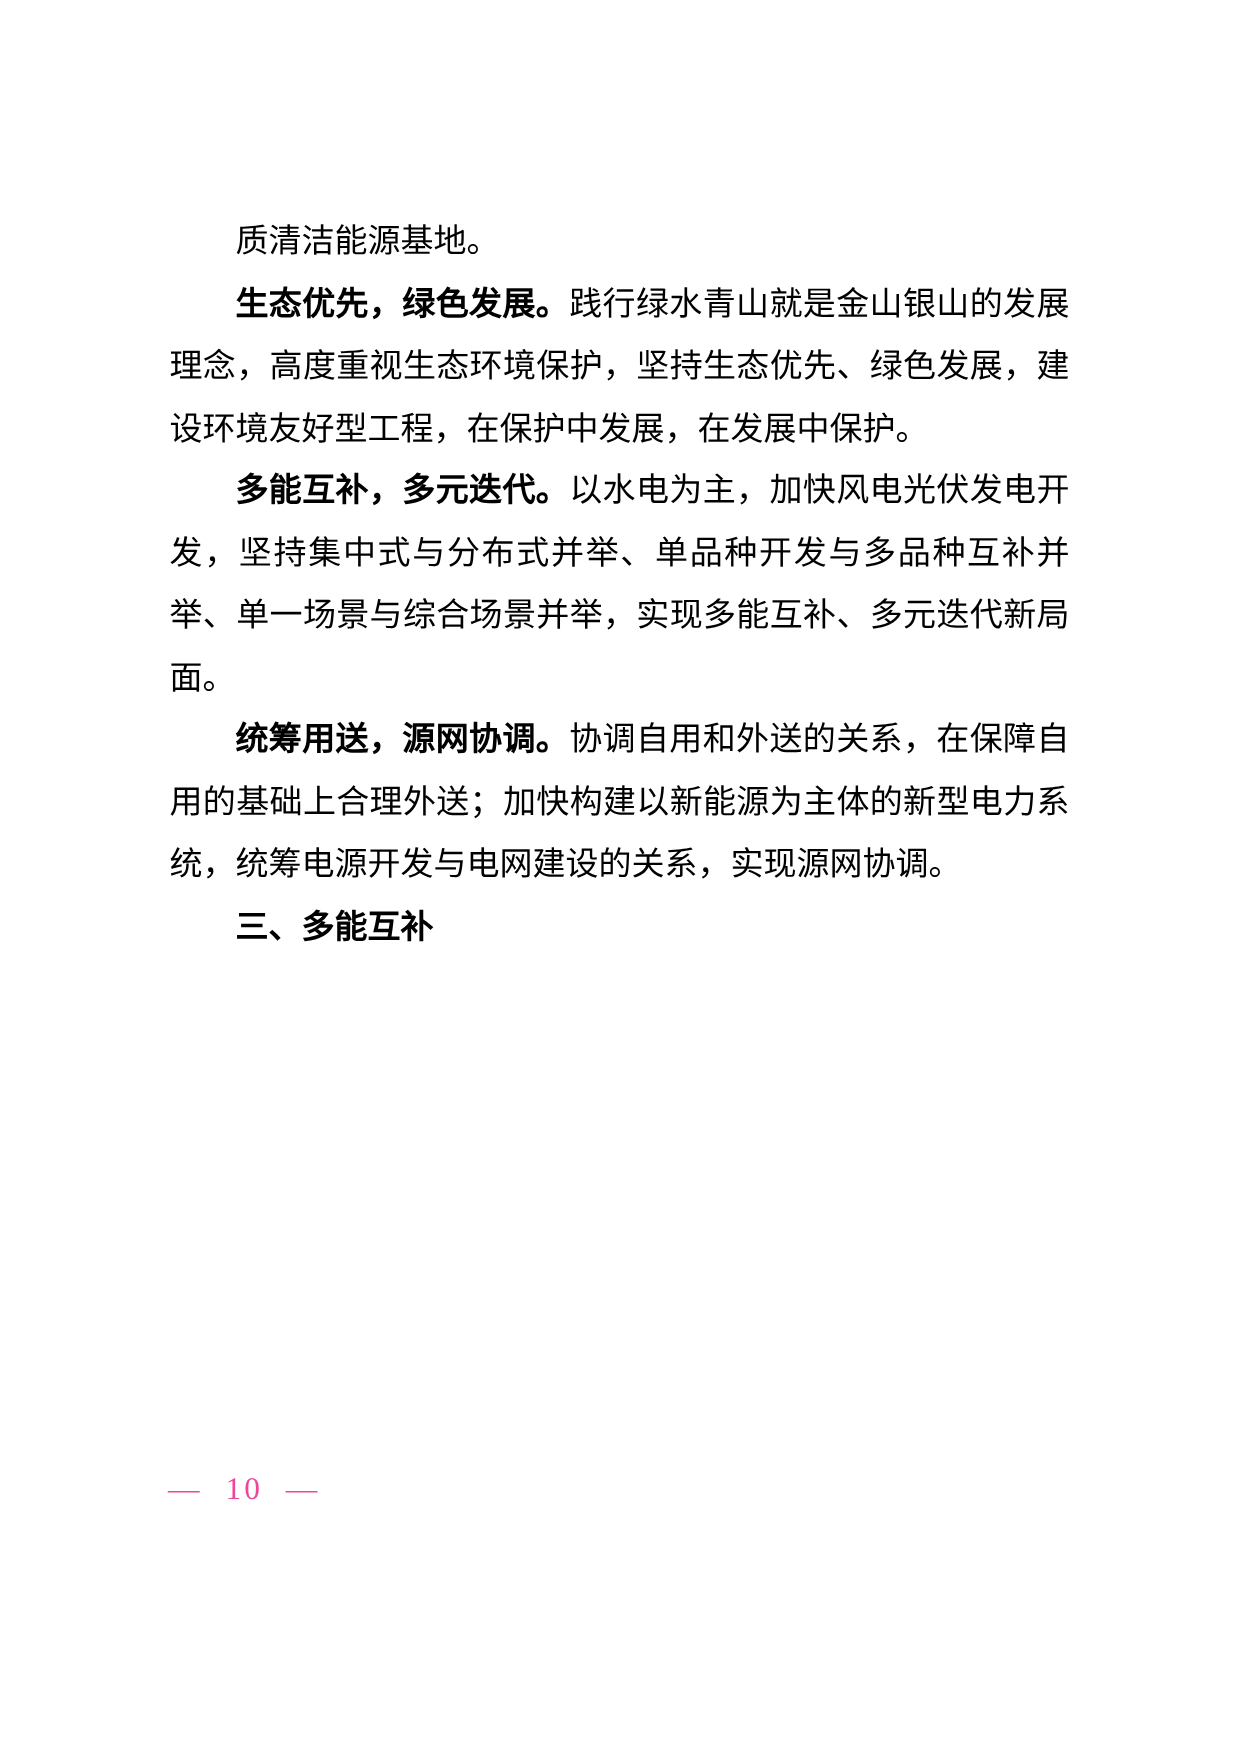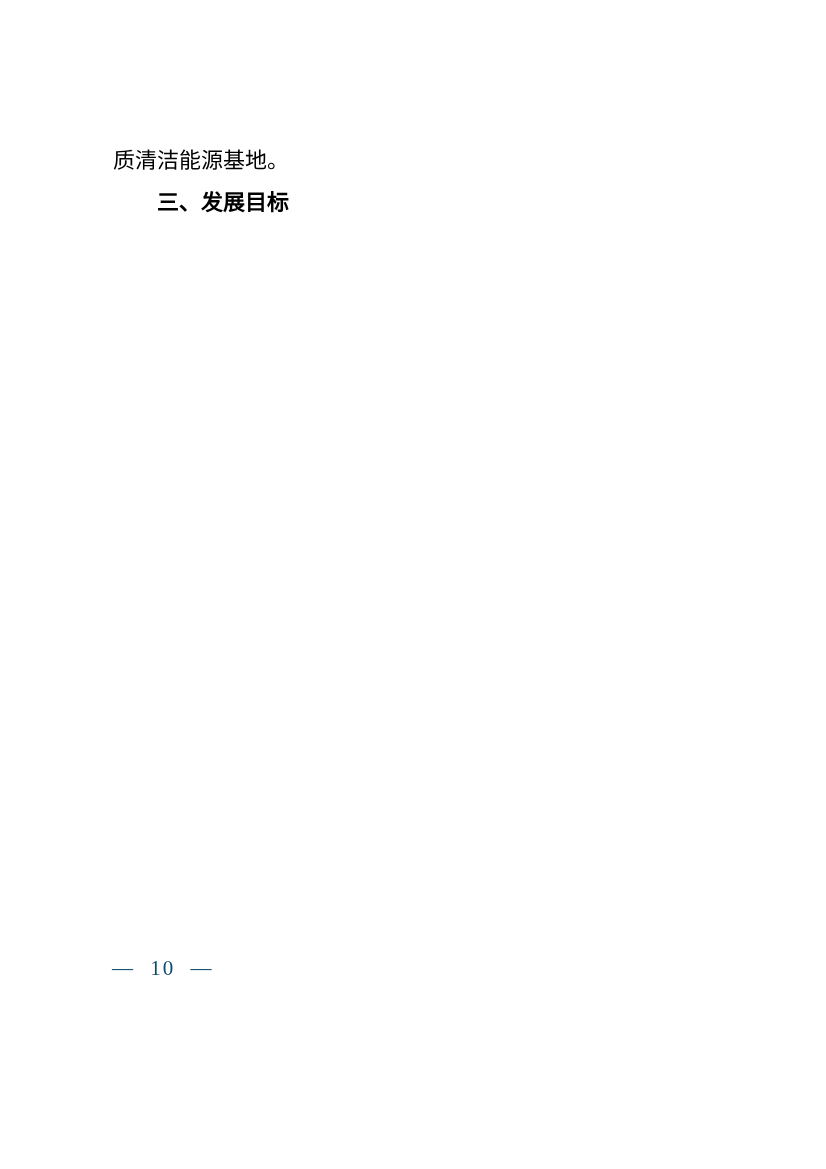--- a/index.html
+++ b/index.html
@@ -20,52 +20,55 @@
     top: 140px;
     width: 600px;
     font-size: 22px;
     line-height: 41.5px;
     text-align: justify;
     text-align-last: left;
     text-justify: inter-character;
     word-break: break-all;
   }
   p.para { text-indent: 44px; }
-  p.no-indent { text-indent: 0; }
+  p.no-indent { text-indent: 0; margin-left: 44px; }
   .lead { font-weight: bold; }
   .h-kai { font-weight: bold; }
   .h-hei {
     font-weight: bold;
     font-family: "Liberation Sans", "DejaVu Sans", sans-serif;
   }
   .footer {
     position: absolute;
     left: 112px;
-    top: 956px;
+    top: 980px;
     font-size: 21px;
     line-height: 24px;
     letter-spacing: 2px;
     word-spacing: 8px;
-    color: #0c4a6e;
+    color: #ec4899;
   }
 </style>
 </head>
 <body>
 
 <div class="page">
 
   <div class="text-block">
 
     <p class="para no-indent">质清洁能源基地。</p>
 
 
+    <p class="para"><span class="lead">生态优先，绿色发展。</span><span>践行绿水青山就是金山银山的发展理念，高度重视生态环境保护，坚持生态优先、绿色发展，建设环境友好型工程，在保护中发展，在发展中保护。</span></p>
+
+    <p class="para"><span class="lead">多能互补，多元迭代。</span><span>以水电为主，加快风电光伏发电开发，坚持集中式与分布式并举、单品种开发与多品种互补并举、单一场景与综合场景并举，实现多能互补、多元迭代新局面。</span></p>
+
+    <p class="para"><span class="lead">统筹用送，源网协调。</span><span>协调自用和外送的关系，在保障自用的基础上合理外送；加快构建以新能源为主体的新型电力系统，统筹电源开发与电网建设的关系，实现源网协调。</span></p>
 
 
-
-
-    <p class="para h-hei">三、发展目标</p>
+    <p class="para h-hei">三、多能互补</p>
 
 
   </div>
 
   <div class="footer">— 10 —</div>
 
 </div>
 
 </body></html>

